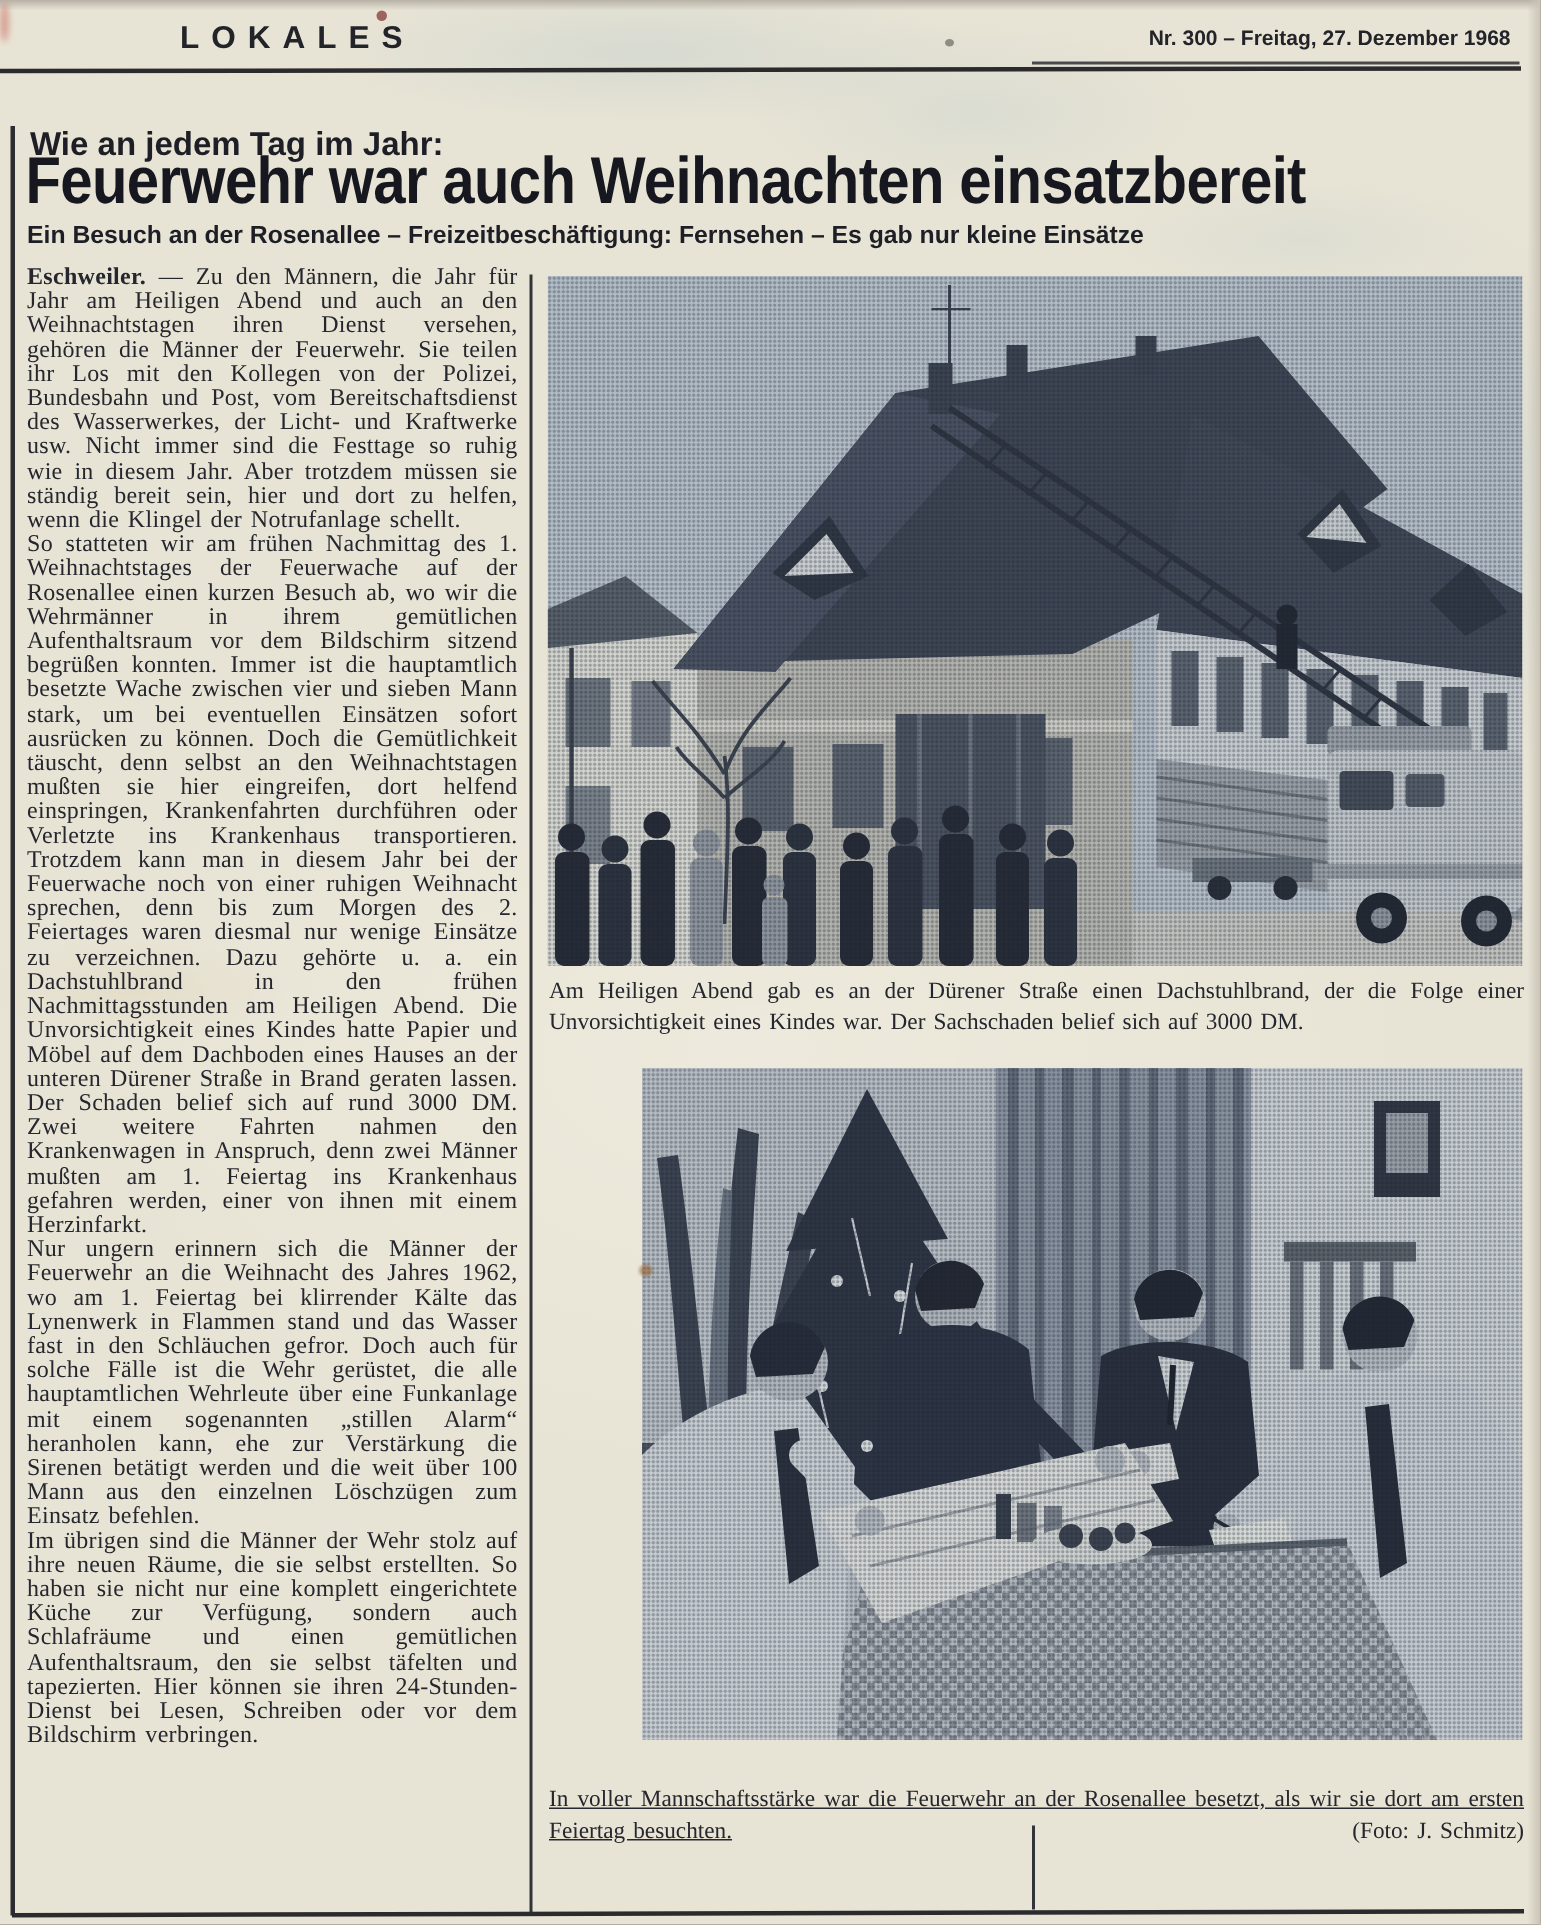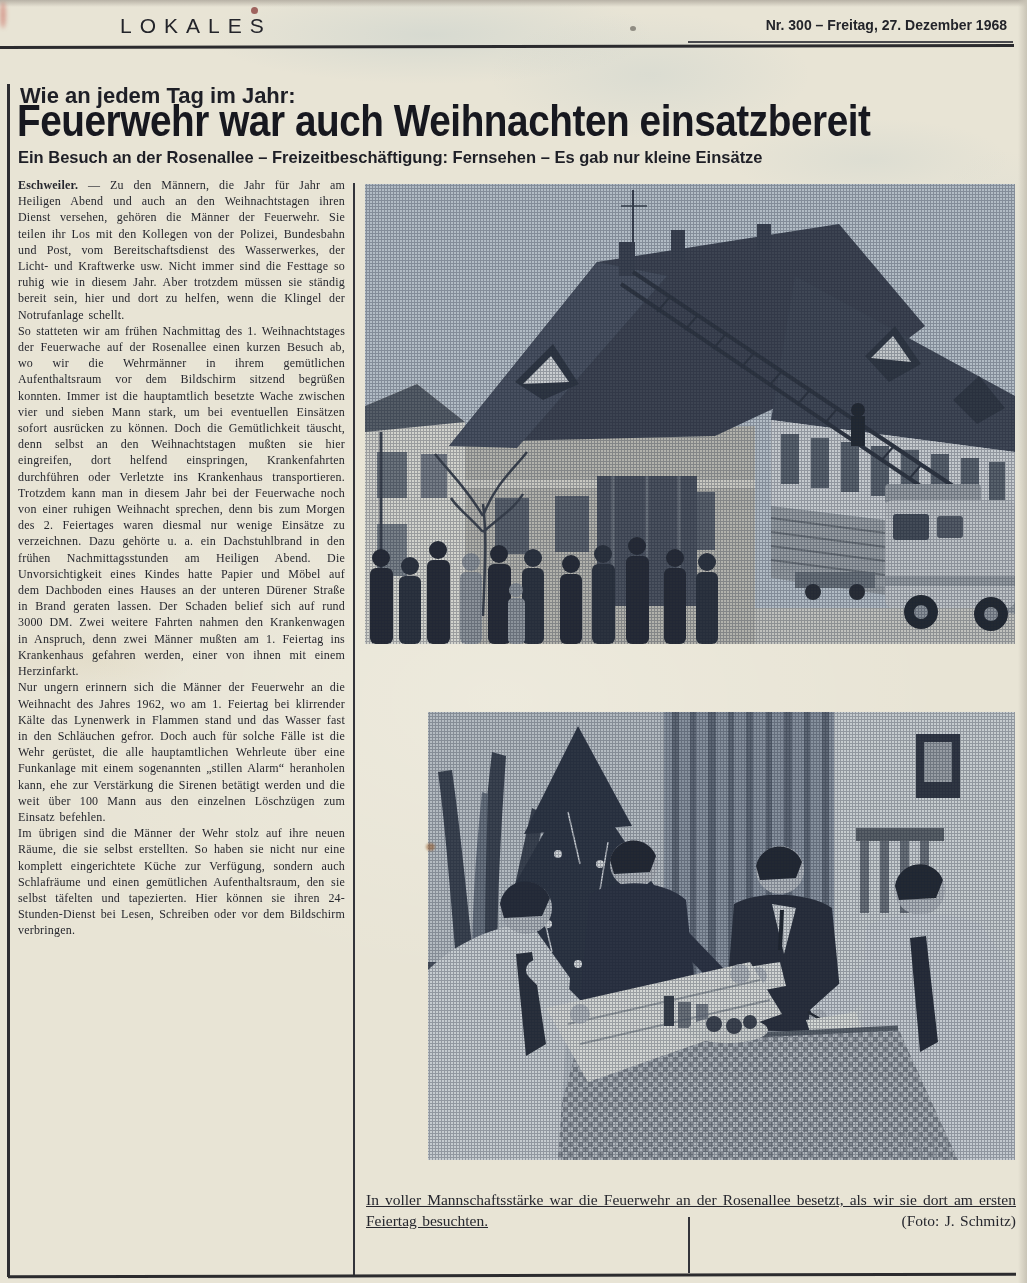--- a/index.html
+++ b/index.html
@@ -14,40 +14,40 @@
       radial-gradient(ellipse 150px 50px at 90px 660px, rgba(175,140,70,.08), transparent 70%),
       radial-gradient(ellipse 600px 380px at 500px 700px, rgba(255,255,248,.22), transparent 75%),
       #e8e4d5;
   }
   .top-edge{position:absolute;left:0;top:0;width:1027px;height:7px;
     background:linear-gradient(#b8b2a6,rgba(184,178,166,0));}
   .right-edge{position:absolute;right:0;top:0;width:9px;height:1283px;
     background:linear-gradient(to left,#c9c4b6,rgba(201,196,182,0));}
   
   .section-title{position:absolute;left:120px;top:14px;
-    font-family:"Liberation Sans",sans-serif;font-weight:400;font-size:21px;
+    font-family:"Liberation Sans",sans-serif;font-weight:700;font-size:21px;
     letter-spacing:8px;color:#23242a;}
   .issue-date{position:absolute;right:20px;top:17px;
     font-family:"Liberation Sans",sans-serif;font-weight:700;font-size:14px;
     color:#23242a;}
   .header-rule{position:absolute;left:0;top:45px;width:1014px;height:3px;background:#2b2b2e;transform:rotate(-0.1deg);}
   .header-rule-right{position:absolute;left:688px;top:41px;width:325px;height:1.5px;background:#4a4a4e;}
   
   .left-rule{position:absolute;left:7px;top:84px;width:2.5px;height:1193px;background:#2d2d31;}
   .kicker{position:absolute;left:20px;top:83px;
     font-family:"Liberation Sans",sans-serif;font-weight:700;font-size:22px;color:#1e1f26;}
   .headline{position:absolute;left:17px;top:96px;margin:0;
     font-family:"Liberation Sans",sans-serif;font-weight:700;font-size:44px;
     letter-spacing:-0.5px;white-space:nowrap;color:#17181f;
     transform:scaleX(.88);transform-origin:0 0;}
   .subhead{position:absolute;left:18px;top:148px;
     font-family:"Liberation Sans",sans-serif;font-weight:700;font-size:16.5px;color:#1e1f26;text-align:center;}
   
   .body-col{position:absolute;left:18px;top:177px;width:327px;height:1098px;overflow:hidden;
-    font-size:12px;line-height:16.2px;text-align:justify;
+    font-size:16px;line-height:16.2px;text-align:justify;
     letter-spacing:.2px;word-spacing:1.6px;color:#26272e;}
   .body-col p{margin:0;}
   .lead{font-weight:700;}
   .col-divider{position:absolute;left:353px;top:183px;width:2px;height:1092px;background:#33343a;}
   
   .photo{position:absolute;overflow:hidden;}
   .photo-1{left:365px;top:184px;width:650px;height:460px;}
   .photo-2{left:428px;top:712px;width:587px;height:448px;}
   .photo svg{display:block;}
   .photo::after{content:"";position:absolute;inset:0;pointer-events:none;
@@ -252,20 +252,21 @@
             <circle cx="310" cy="374" r="9"></circle>
             <rect x="299" y="384" width="22" height="76" rx="6"></rect>
           </g>
         <g fill="#2a303b">
             <circle cx="342" cy="378" r="9"></circle>
             <rect x="331" y="388" width="22" height="72" rx="6"></rect>
           </g>
       </g>
     </svg>
   </figure>
+  <p class="caption cap1">Am Heiligen Abend gab es an der Dürener Straße einen Dachstuhlbrand, der die Folge einer Unvorsichtigkeit eines Kindes war. Der Sachschaden belief sich auf 3000 DM.</p>
 
   <figure class="photo photo-2" style="margin:0;">
     <svg width="587" height="448" viewBox="0 0 587 448">
       <rect width="587" height="448" fill="#b9bfc5"></rect>
       <rect x="400" width="187" height="448" fill="#ccd1d3"></rect>
       <g>
         <rect x="488" y="22" width="44" height="64" fill="#2e3440"></rect>
         <rect x="496" y="30" width="28" height="40" fill="#9aa0a6"></rect>
       </g>
 

